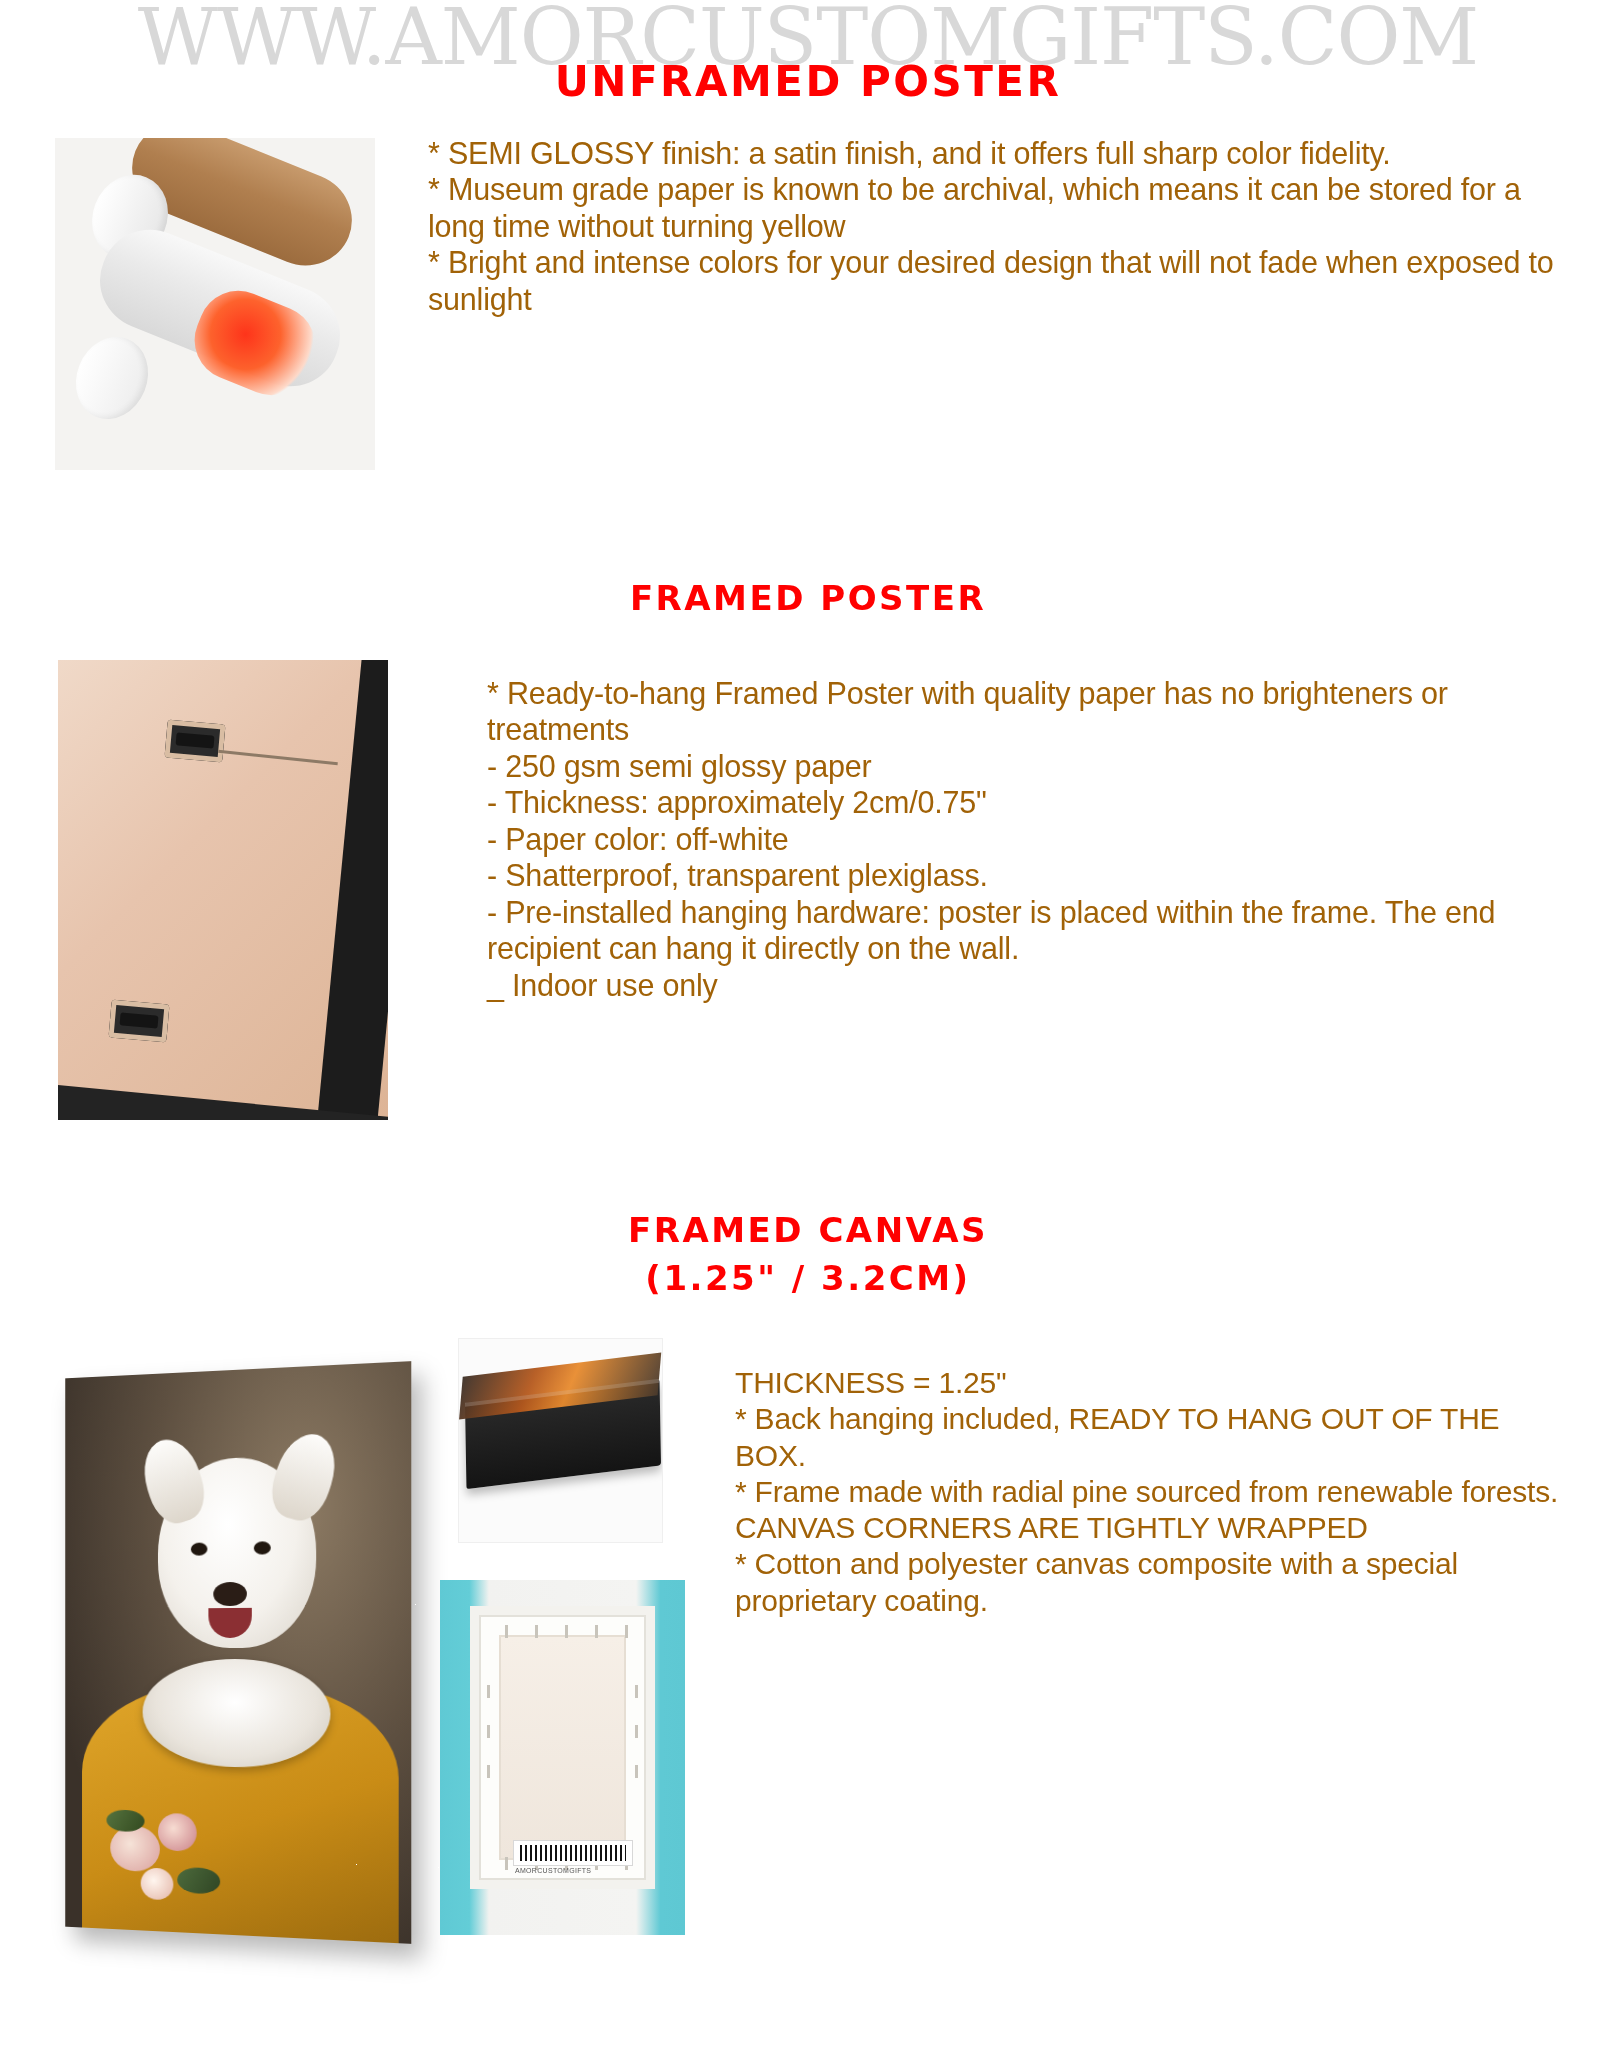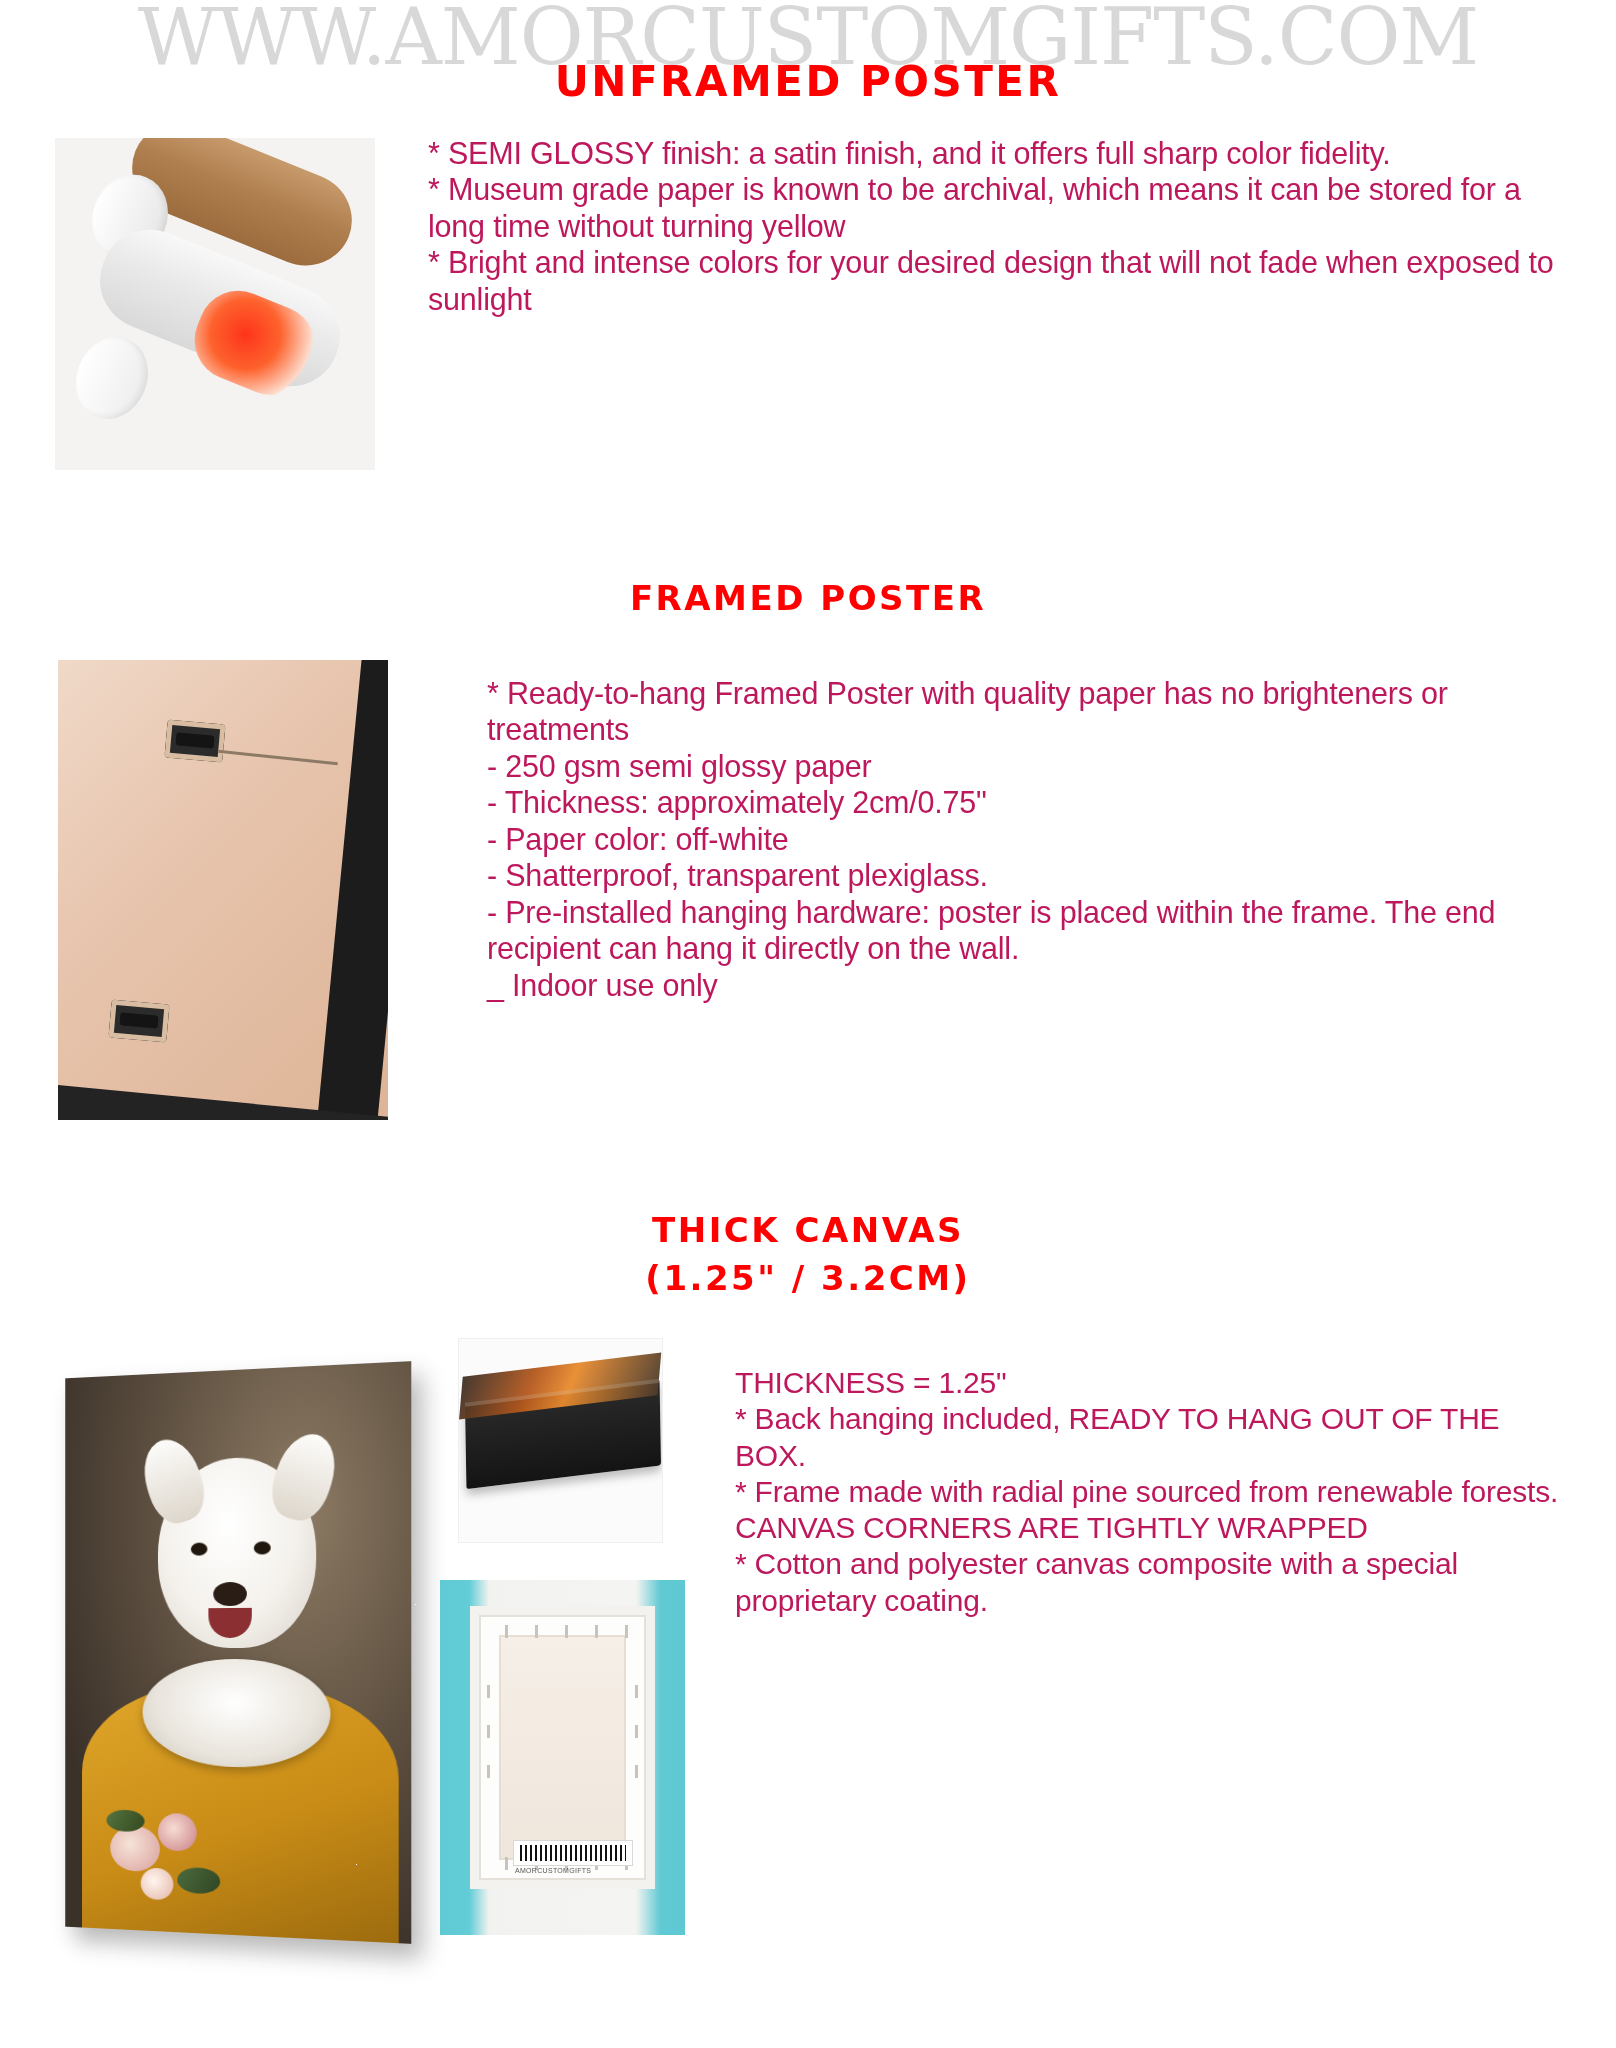--- a/index.html
+++ b/index.html
@@ -48,21 +48,21 @@
   #title-framed   { top: 578px; font-size: 34px; }
   #title-canvas   { top: 1210px; font-size: 34px; }
   #title-canvas-sub { top: 1258px; font-size: 34px; }
 
   
   .body-text {
     position: absolute;
     font-family: "Liberation Sans", sans-serif;
     font-size: 30.5px;
     line-height: 1.195;
-    color: #be185d;
+    color: #a16207;
     white-space: pre-line;
     letter-spacing: -0.2px;
   }
   #text-unframed { top: 135px; left: 428px; width: 1140px; }
   #text-framed   { top: 675px; left: 487px; width: 1080px; }
   #text-canvas   { top: 1365px; left: 735px; width: 830px; font-size: 30px; line-height: 1.21;}
 
   
   .img-box {
     position: absolute;
@@ -315,21 +315,21 @@
 </div>
 
 <div class="body-text" id="text-framed">* Ready-to-hang Framed Poster with quality paper has no brighteners or treatments
 - 250 gsm semi glossy paper
 - Thickness: approximately 2cm/0.75"
 - Paper color: off-white
 - Shatterproof, transparent plexiglass.
 - Pre-installed hanging hardware: poster is placed within the frame. The end recipient can hang it directly on the wall.
 _ Indoor use only</div>
 
-<div class="section-title" id="title-canvas">THICK CANVAS</div>
+<div class="section-title" id="title-canvas">FRAMED CANVAS</div>
 <div class="section-title" id="title-canvas-sub">(1.25" / 3.2CM)</div>
 
 <div class="img-box" id="img-canvasdog">
   <div class="art-bg"></div>
   <div class="art-dress"></div>
   <div class="art-collar"></div>
   <div class="art-head"></div>
   <div class="art-ear l"></div>
   <div class="art-ear r"></div>
   <div class="art-eye l"></div>

